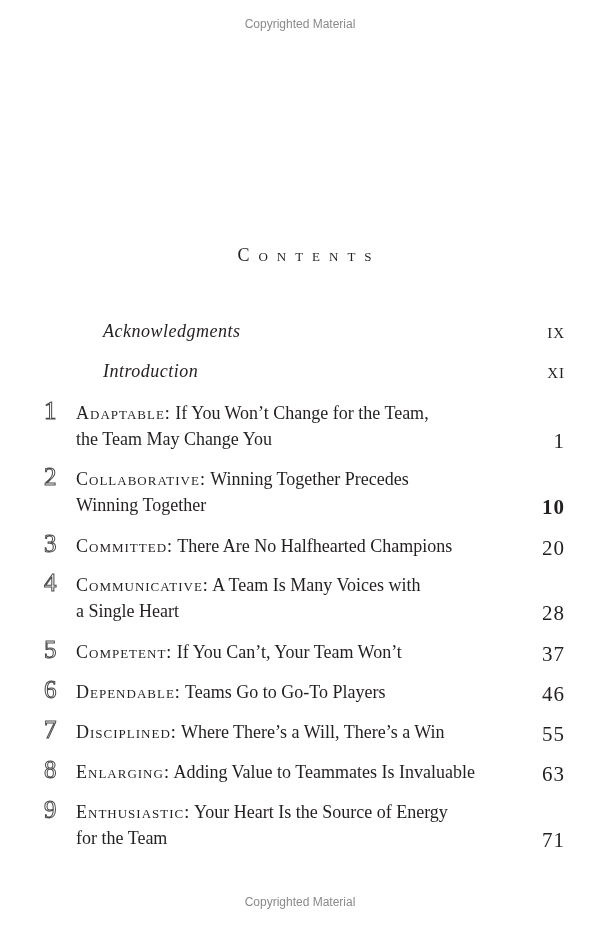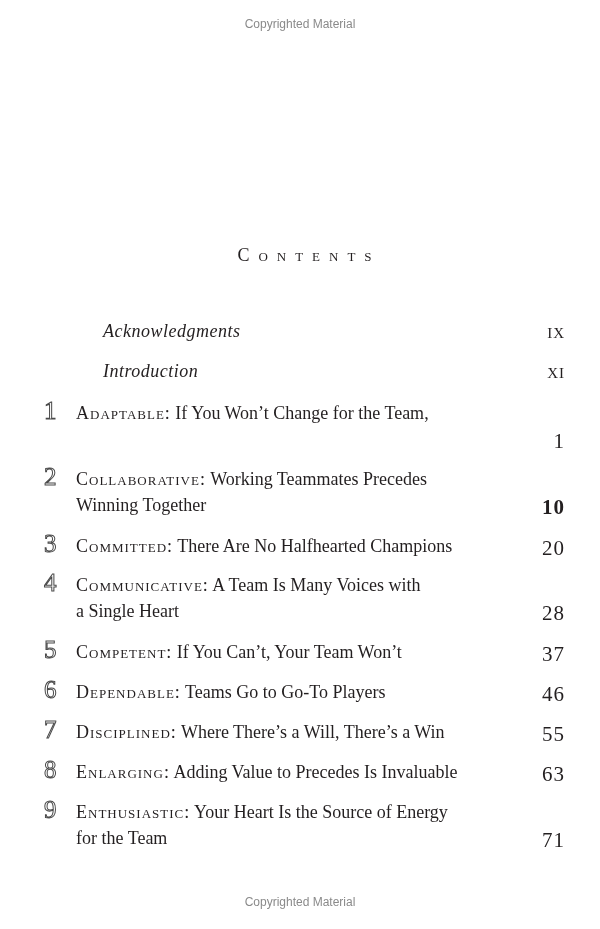--- a/index.html
+++ b/index.html
@@ -113,28 +113,29 @@
     <span class="text">
       <span class="line front-title">Introduction</span>
     </span>
     <span class="page" style="top:0px;">xi</span>
   </div>
 
   <div class="entry" style="top:82px;">
     <span class="num">1</span>
     <span class="text">
       <span class="line"><span class="kw">Adaptable:</span><span> If You Won’t Change for the Team,</span></span>
+      <span class="line">the Team May Change You</span>
     </span>
     <span class="page" style="top:28px;">1</span>
   </div>
 
   <div class="entry" style="top:148px;">
     <span class="num">2</span>
     <span class="text">
-      <span class="line"><span class="kw">Collaborative:</span><span> Working Teammates Precedes</span></span>
+      <span class="line"><span class="kw">Collaborative:</span><span> Winning Together Precedes</span></span>
       <span class="line">Winning Together</span>
     </span>
     <span class="page" style="top:28px;font-weight:bold;">10</span>
   </div>
 
   <div class="entry" style="top:215px;">
     <span class="num">3</span>
     <span class="text">
       <span class="line"><span class="kw">Committed:</span><span> There Are No Halfhearted Champions</span></span>
     </span>
@@ -170,21 +171,21 @@
     <span class="num">7</span>
     <span class="text">
       <span class="line"><span class="kw">Disciplined:</span><span> Where There’s a Will, There’s a Win</span></span>
     </span>
     <span class="page" style="top:2px;">55</span>
   </div>
 
   <div class="entry" style="top:441px;">
     <span class="num">8</span>
     <span class="text">
-      <span class="line"><span class="kw">Enlarging:</span><span> Adding Value to Precedes Is Invaluable</span></span>
+      <span class="line"><span class="kw">Enlarging:</span><span> Adding Value to Teammates Is Invaluable</span></span>
     </span>
     <span class="page" style="top:2px;">63</span>
   </div>
 
   <div class="entry" style="top:481px;">
     <span class="num">9</span>
     <span class="text">
       <span class="line"><span class="kw">Enthusiastic:</span><span> Your Heart Is the Source of Energy</span></span>
       <span class="line">for the Team</span>
     </span>

